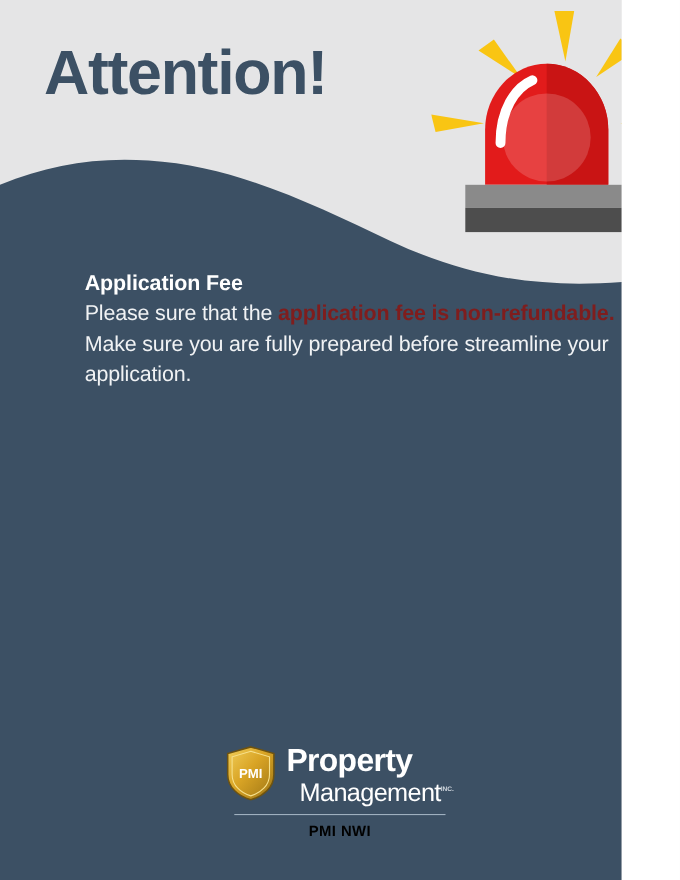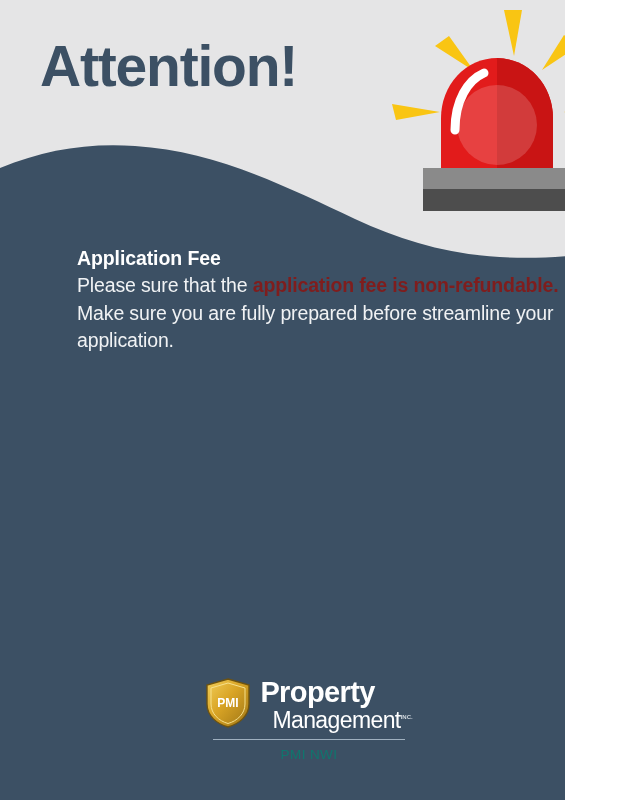--- a/index.html
+++ b/index.html
@@ -122,22 +122,22 @@
   }
   .logo-rule {
     width: 192px;
     height: 1px;
     background: #9fb0bf;
     margin: 7px auto 0 auto;
   }
   .logo-sub {
     margin-top: 7px;
     font-size: 13.5px;
-    font-weight: normal;
-    color: #0f766e;
+    font-weight: bold;
+    color: #000000;
     letter-spacing: 0.4px;
     text-align: center;
   }
 </style>
 </head>
 <body>
 
 <div id="poster">
 
   <svg id="wave-svg" viewBox="0 0 618 800" preserveAspectRatio="none" aria-hidden="true">

